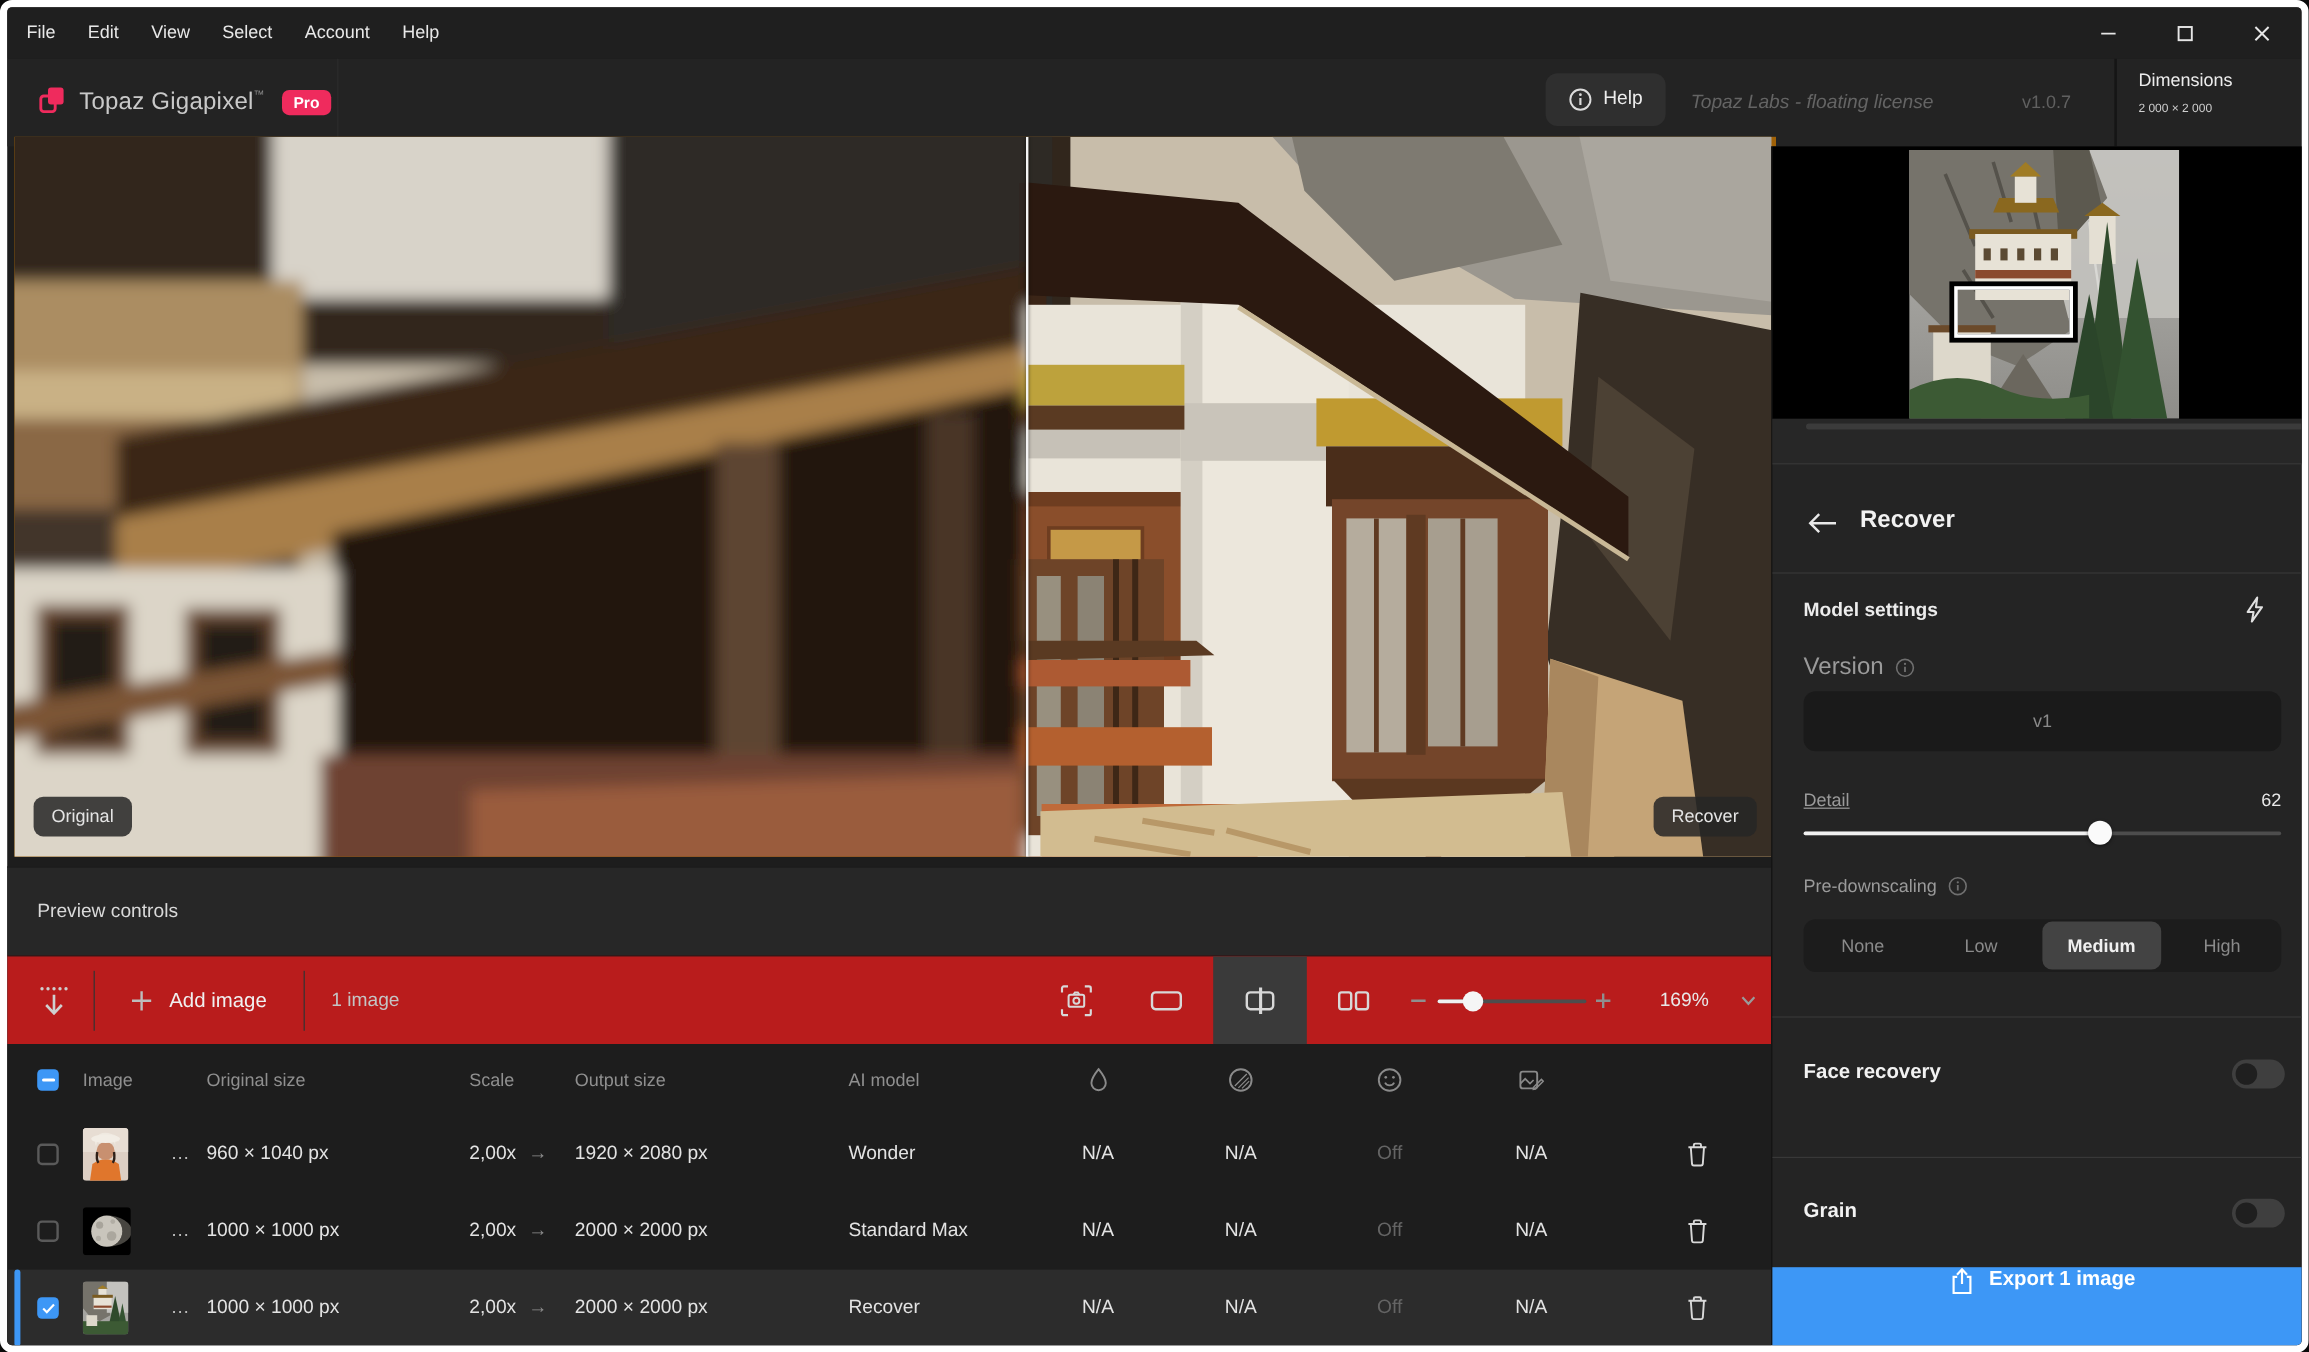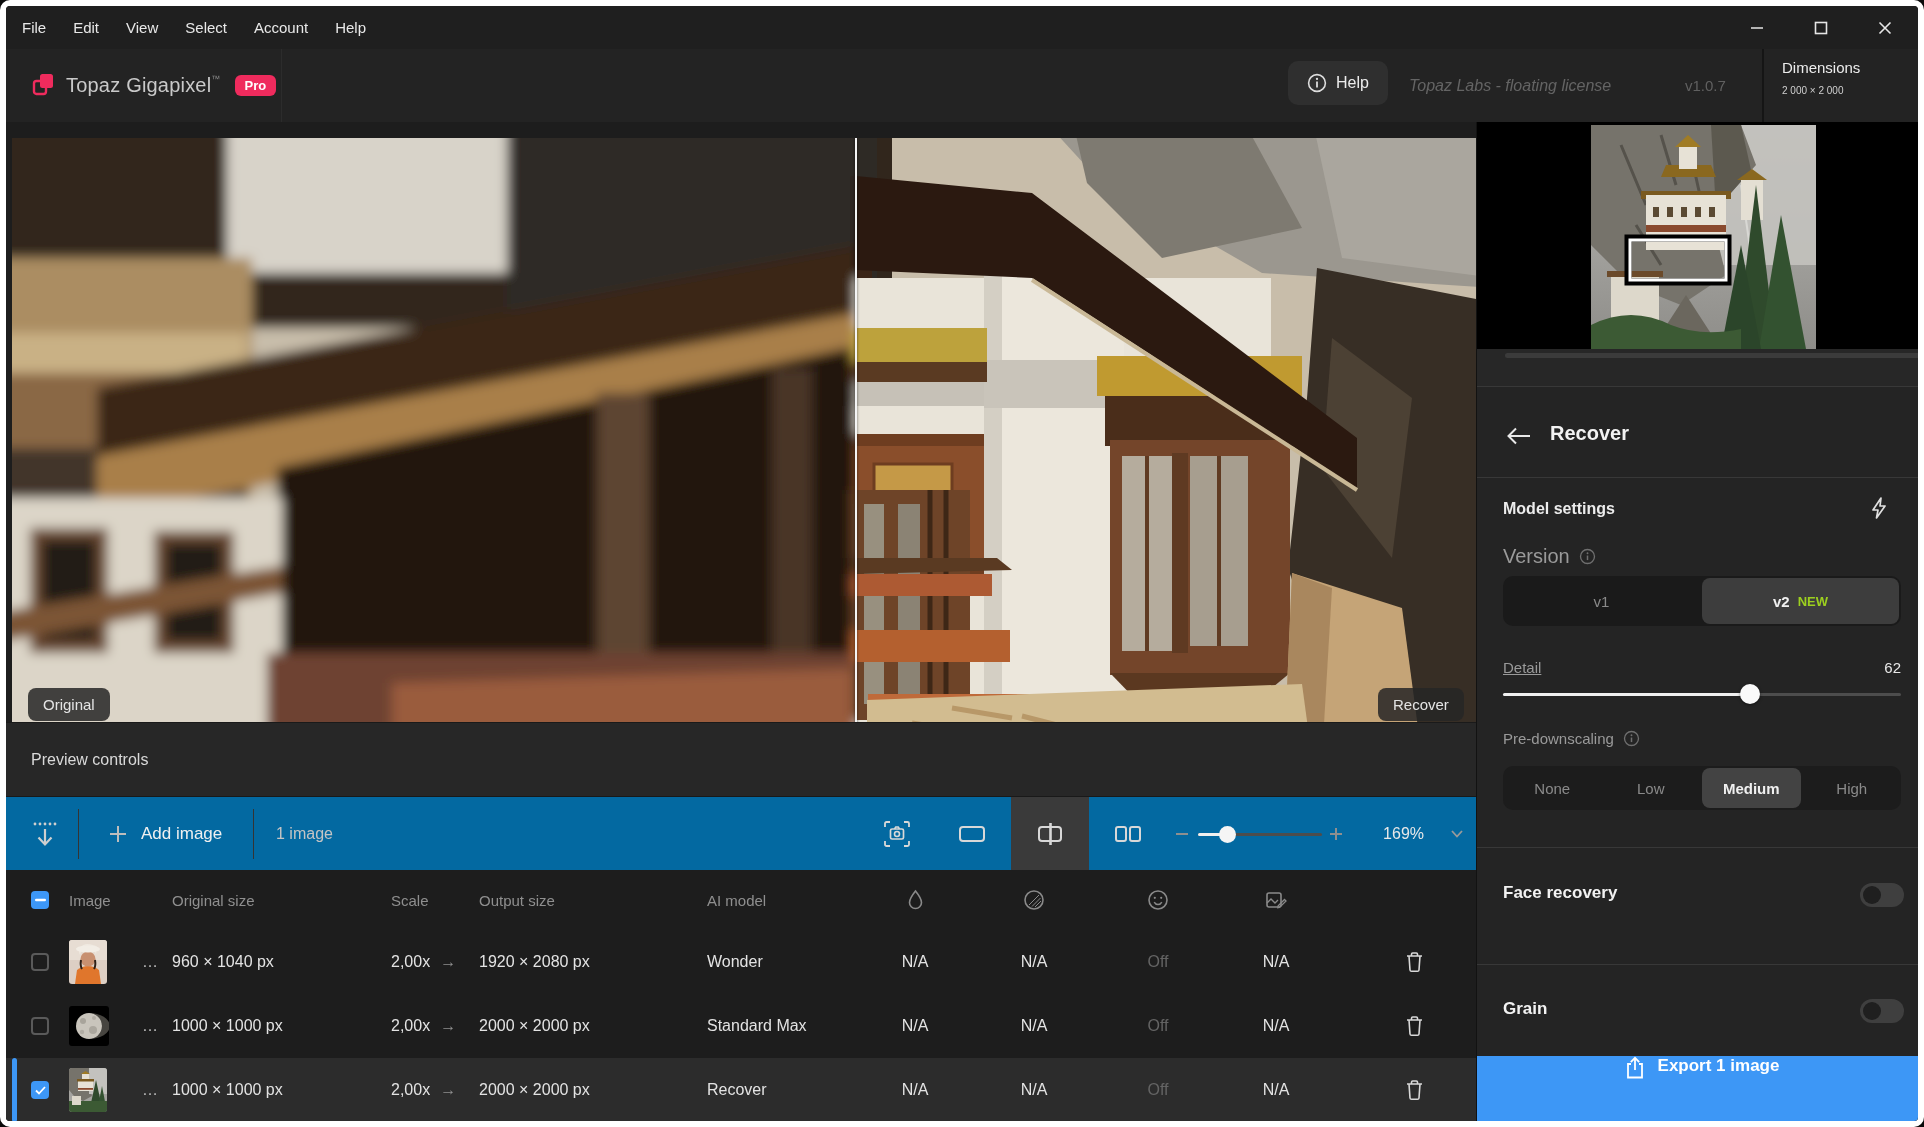--- a/index.html
+++ b/index.html
@@ -17,30 +17,30 @@
   .logo-text{color:#c9c9c9;font-size:20px;letter-spacing:.2px;}
   .logo-tm{color:#8a8a8a;font-size:9px;vertical-align:top;}
   .pro-badge{background:#ef2b5d;color:#fff;font-size:13px;font-weight:700;padding:3px 10px;border-radius:6px;margin-left:4px;}
   .help-btn{position:absolute;left:1282px;top:12px;width:100px;height:44px;background:#2f2f2f;border-radius:10px;display:flex;align-items:center;justify-content:center;gap:9px;color:#ececec;font-size:16px;}
   .license{position:absolute;left:1403px;top:0;height:73px;display:flex;align-items:center;color:#646464;font-size:16px;font-style:italic;}
   .appver{position:absolute;left:1679px;top:0;height:73px;display:flex;align-items:center;color:#606060;font-size:15px;}
   .dims{position:absolute;left:1776px;top:10px;}
   .dims-label{color:#ececec;font-size:15px;margin-bottom:9px;}
   .dims-value{color:#cfcfcf;font-size:10px;}
   
-  .preview{position:absolute;left:6px;top:132px;width:1468px;height:600px;background:#a16207;overflow:hidden;}
+  .preview{position:absolute;left:6px;top:108px;width:1468px;height:600px;background:#a16207;overflow:hidden;}
   .preview svg.scene{position:absolute;inset:0;display:block;}
   .split-divider{position:absolute;left:843px;top:0;width:2px;height:600px;background:#f4f4f4;box-shadow:0 0 3px rgba(0,0,0,.6);}
   .img-badge{position:absolute;background:rgba(38,38,38,.85);color:#e4e4e4;font-size:15px;padding:8px 15px;border-radius:8px;}
   .badge-original{left:16px;top:550px;}
   .badge-recover{left:1366px;top:550px;}
   
   .preview-controls{position:absolute;left:0;top:716px;width:1470px;height:74px;background:#272727;border-top:1px solid #1a1a1a;display:flex;align-items:center;padding-left:25px;box-sizing:border-box;color:#d9d9d9;font-size:16px;}
   
-  .toolbar{position:absolute;left:0;top:790px;width:1470px;height:74px;background:#0369a1;border-top:1px solid #191919;box-sizing:border-box;text-align:right;}
+  .toolbar{position:absolute;left:0;top:790px;width:1470px;height:74px;background:#b91c1c;border-top:1px solid #191919;box-sizing:border-box;text-align:right;}
   .tb-vdiv{position:absolute;top:12px;width:1px;height:50px;background:#343434;}
   .collapse-btn{position:absolute;left:20px;top:18px;width:38px;height:38px;display:flex;align-items:center;justify-content:center;color:#cfcfcf;}
   .add-image-btn{position:absolute;left:94px;top:14px;height:46px;display:flex;align-items:center;gap:13px;color:#f0f0f0;font-size:17px;padding:0 8px;}
   .image-count{position:absolute;left:270px;top:0;height:74px;display:flex;align-items:center;color:#c4c4c4;font-size:16px;}
   .view-btn{position:absolute;top:0;height:74px;width:60px;display:flex;align-items:center;justify-content:center;color:#d8d8d8;}
   .view-btn.selected{background:#3a3a3a;width:78px;}
   .zoom-minus{position:absolute;left:1162px;top:0;height:74px;width:28px;display:flex;align-items:center;justify-content:center;color:#8f8f8f;}
   .zoom-track{position:absolute;left:1192px;top:36px;width:124px;height:3px;background:#4d4d4d;border-radius:2px;}
   .zoom-fill{position:absolute;left:0;top:0;height:3px;width:27px;background:#f0f0f0;border-radius:2px;}
   .zoom-handle{position:absolute;left:21px;top:-7px;width:17px;height:17px;border-radius:50%;background:#f5f5f5;}
@@ -552,24 +552,20 @@
               <circle cx="9" cy="9" r="7.4" fill="none" stroke="currentColor" stroke-width="1.4"></circle>
               <circle cx="9" cy="5.6" r="1" fill="currentColor"></circle>
               <path d="M9 8 V12.8" stroke="currentColor" stroke-width="1.6"></path>
             </svg>
       </span>
     </div>
     <div class="seg seg1">
       <div class="seg-cell">
             <span>v1</span>
           </div>
-      <div class="seg-cell sel">
-            <span>v2</span>
-            <span class="new-tag">NEW</span>
-          </div>
     </div>
 
     <div class="detail-label">Detail</div>
     <div class="detail-value">62</div>
     <div class="slider">
       <div class="slider-fill"></div>
       <div class="slider-handle"></div>
     </div>
 
     <div class="pds-label">

